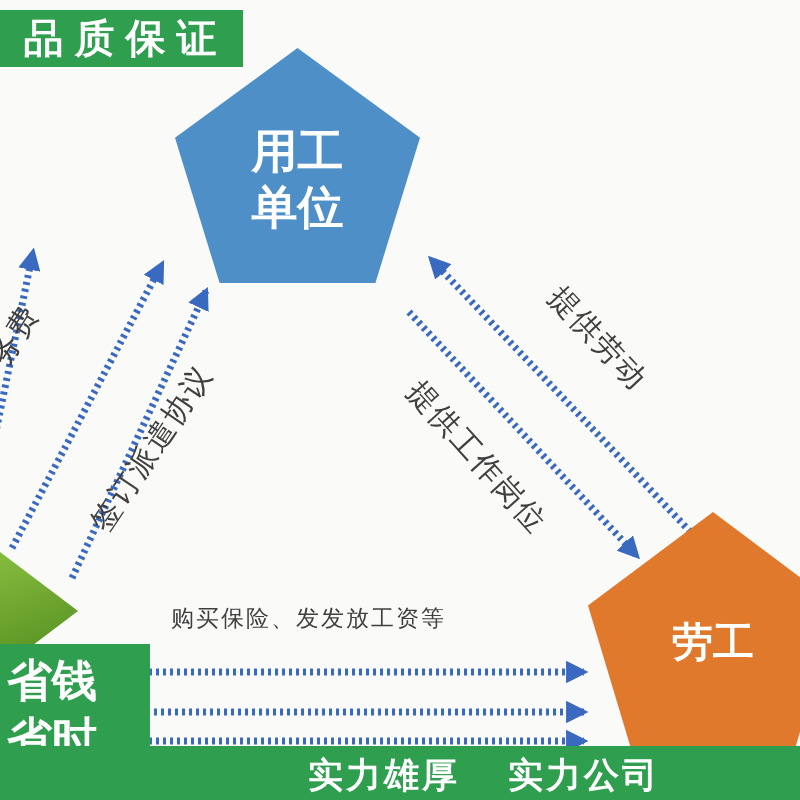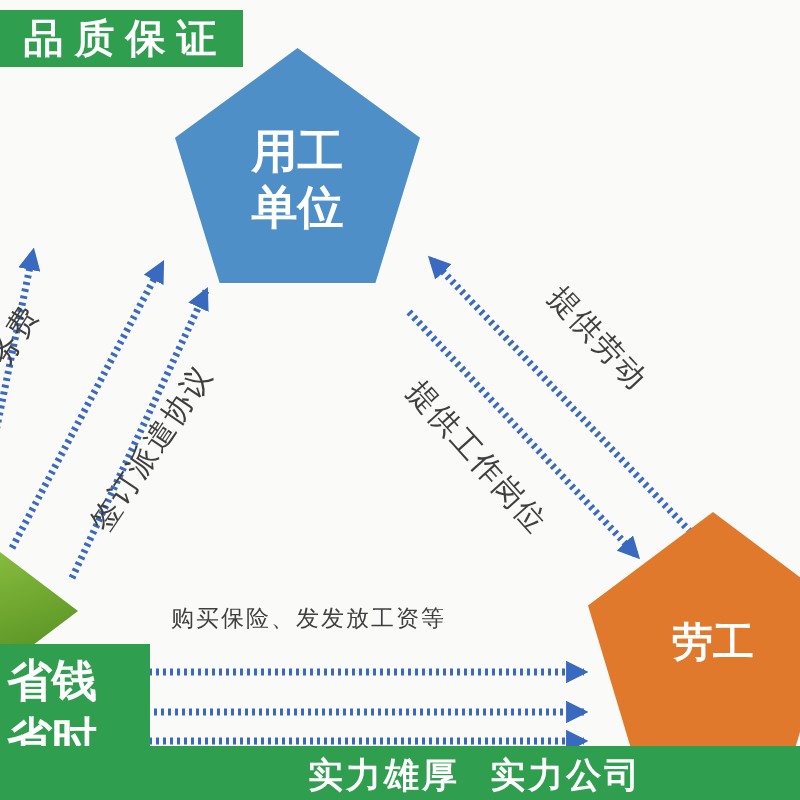--- a/index.html
+++ b/index.html
@@ -12,21 +12,21 @@
   .banner-top{
     left:0;top:10px;width:243px;height:57px;
     display:flex;align-items:center;justify-content:center;
     font-size:40px;letter-spacing:11px;padding-left:8px;box-sizing:border-box;
   }
   .banner-bottom-left{
     left:0;top:644px;width:150px;height:156px;
     font-size:45px;line-height:58px;padding:8px 0 0 7px;box-sizing:border-box;
   }
   .banner-bottom-bar{
-    left:0;top:746px;width:800px;height:54px;
+    left:0;top:746px;width:800px;height:54px;font-family:Liberation Mono, monospace;
   }
   .bar-text{
     position:absolute;left:308px;top:6px;font-size:35px;letter-spacing:3px;white-space:pre;
   }
   
   .pent{
     position:absolute;z-index:20;
     clip-path:polygon(50% 0%,100% 38.2%,81.8% 100%,18.2% 100%,0% 38.2%);
     display:flex;flex-direction:column;align-items:center;box-sizing:border-box;
     color:#fff;font-weight:bold;text-align:center;justify-content:center;

